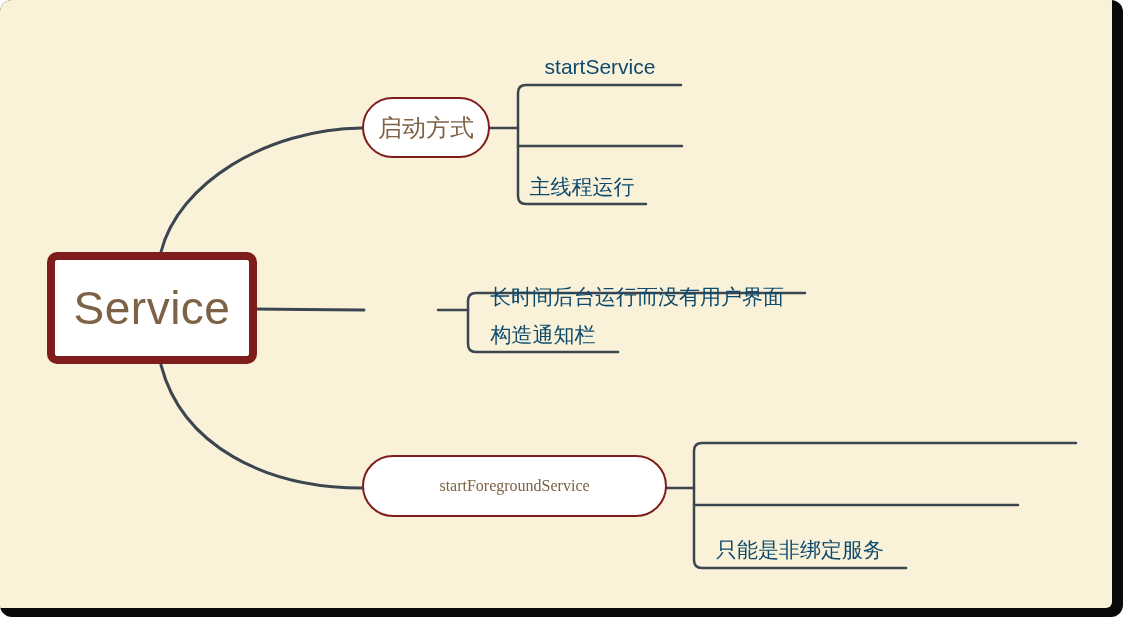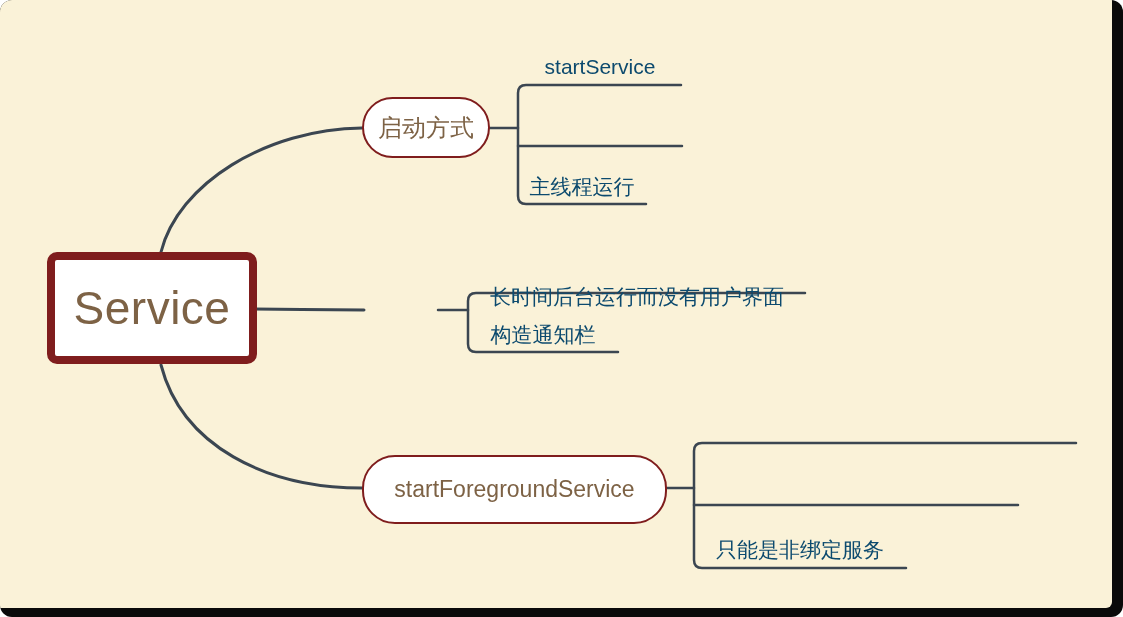--- a/index.html
+++ b/index.html
@@ -21,21 +21,21 @@
     color:#7d6245;display:flex;align-items:center;justify-content:center;
     box-sizing:border-box;white-space:nowrap;
   }
   .root-topic{
     left:47px;top:252px;width:210px;height:112px;border-radius:10px;
     font-size:46px;letter-spacing:0.5px;
   }
   .pill{border-width:2.5px;font-size:24px;}
   .pill-launch{left:362px;top:97px;width:128px;height:61px;border-radius:31px;}
   .pill-overview{left:364px;top:272px;width:74px;height:82px;border-radius:50%;}
-  .pill-foreground{left:362px;top:455px;width:305px;height:69px;border-radius:33px;font-size:23px;}
+  .pill-foreground{left:362px;top:455px;width:305px;height:62px;border-radius:33px;font-size:16px;font-family:Liberation Serif, serif;}
   .leaf-label{
     position:absolute;transform:translateX(-50%);color:#0c4a6e;
     font-size:21px;line-height:26px;white-space:nowrap;
   }
   .lbl-g1a{left:600px;top:54px;}
   .lbl-g1b{left:600px;top:116px;}
   .lbl-g1c{left:582px;top:174px;}
   .lbl-g2a{left:637px;top:268px;margin-top:16px;}
   .lbl-g2b{left:543px;top:322px;}
   .lbl-g3a{left:885px;top:412px;}

